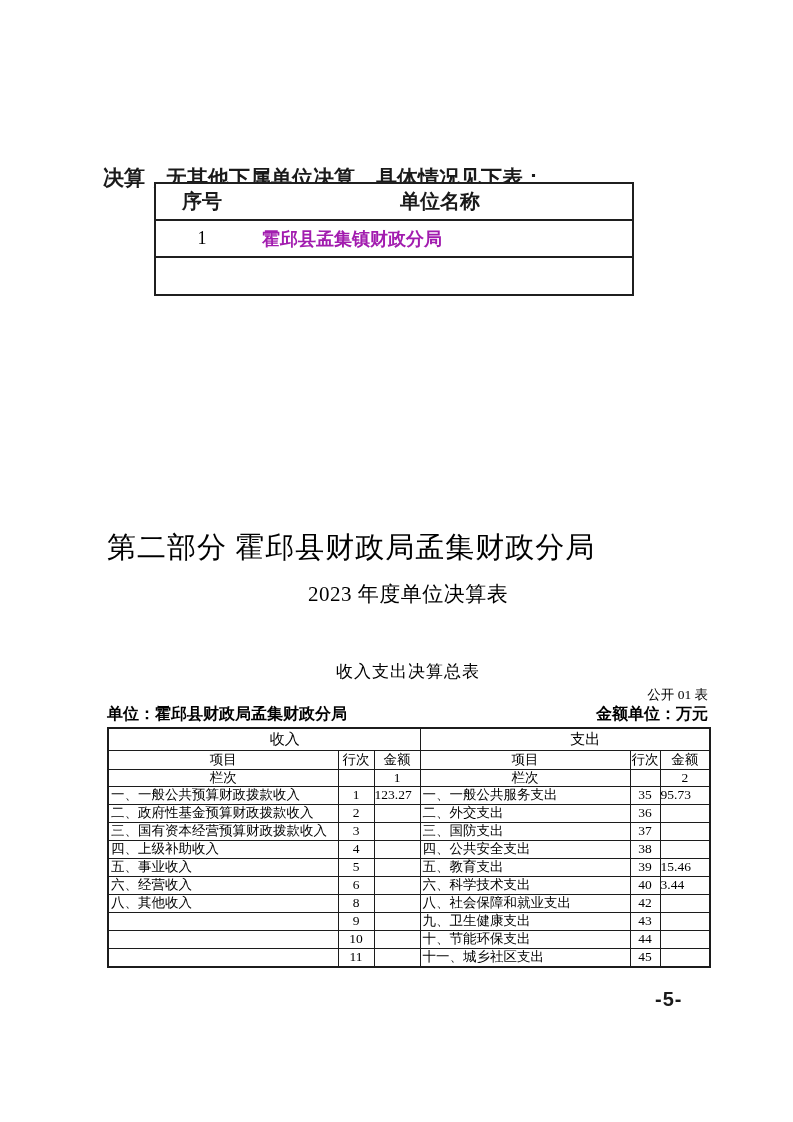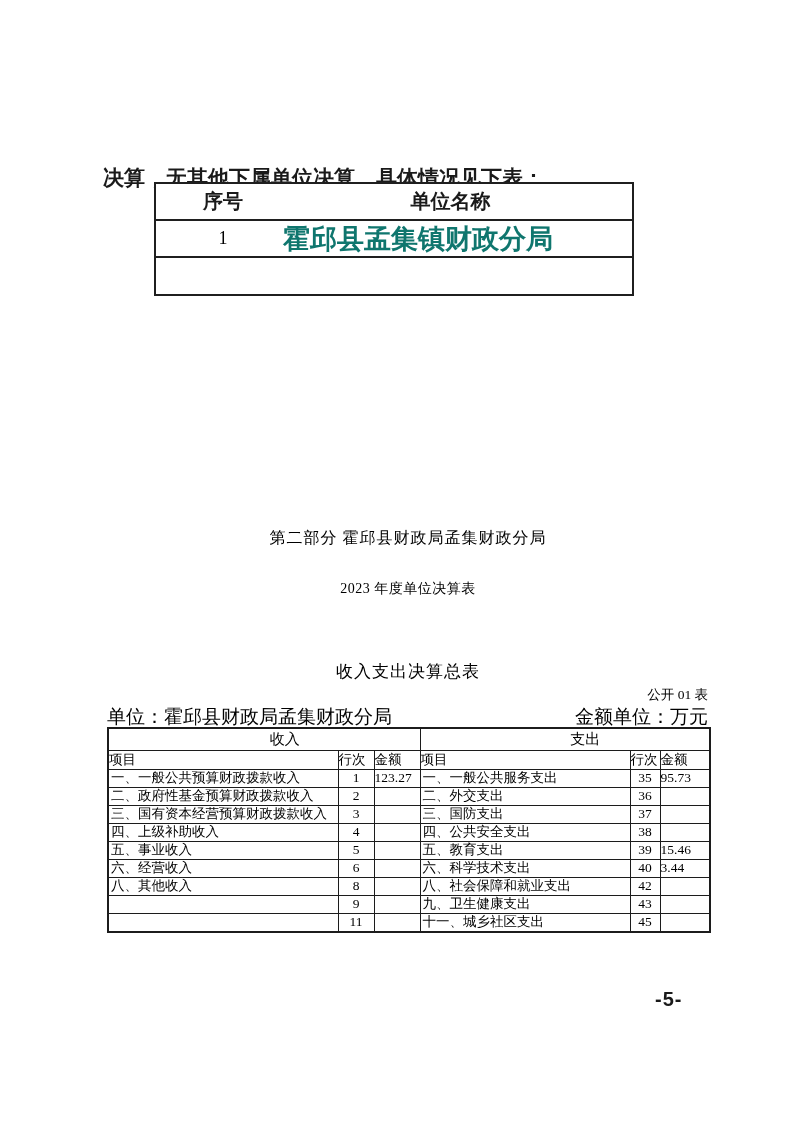--- a/index.html
+++ b/index.html
@@ -18,67 +18,67 @@
   }
 
   
   .sub-table {
     position:absolute; left:154px; top:182px; width:476px;
     border:2px solid #1f1f1f; background:#fff;
     font-family:"Liberation Sans", sans-serif;
   }
   .st-row { display:flex; align-items:center; height:35px; }
   .st-row + .st-row { border-top:2px solid #1f1f1f; }
-  .st-col1 { width:92px; text-align:center; flex:none;padding-left:21px; }
+  .st-col1 { width:92px; text-align:center; flex:none; }
   .st-col2 { flex:1; }
   .st-header .st-col1, .st-header .st-col2 {
     font-size:20px; font-weight:600; color:#1a1a1a;
   }
   .st-header .st-col2 { text-align:center; }
   .st-seq { font-family:"Liberation Serif", serif; font-size:18px; font-weight:400; }
-  .st-name { font-size:27px; font-weight:600; color:#0f766e; padding-left:14px; text-align:left; }
+  .st-name { font-size:18px; font-weight:600; color:#a21caf; padding-left:14px; text-align:left; }
   .st-empty { height:36px; }
 
   
   .part-title {
-    position:absolute; left:107px; top:528px; width:602px; text-align:center;
-    font-size:16px; font-weight:400; letter-spacing:1px; white-space:nowrap;
+    position:absolute; left:107px; top:528px; width:602px; text-align:left;
+    font-size:29px; font-weight:400; letter-spacing:1px; white-space:nowrap;
   }
   .year-title {
     position:absolute; left:107px; top:580px; width:602px; text-align:center;
-    font-size:14px; font-weight:400; letter-spacing:0.5px; white-space:nowrap;
+    font-size:21px; font-weight:400; letter-spacing:0.5px; white-space:nowrap;
   }
   .table-title {
     position:absolute; left:107px; top:660px; width:602px; text-align:center;
     font-size:17px; font-weight:400; letter-spacing:1px; white-space:nowrap;
   }
 
   
   .table-code {
     position:absolute; right:84px; top:686px; font-size:13.5px; white-space:nowrap;
   }
   .meta-line {
     position:absolute; left:107px; right:84px; top:704px;
     display:flex; justify-content:space-between;
-    font-size:19px; white-space:nowrap;
+    font-size:16px; white-space:nowrap;font-weight:bold;
   }
 
   
   .main-table {
     position:absolute; left:107px; top:727px; width:602px;
     border-collapse:collapse; table-layout:fixed;
     font-size:13.5px; line-height:1.05;
   }
   .main-table td {
     border:1px solid #1c1c1c; padding:0; height:17px;
     vertical-align:middle; overflow:hidden; white-space:nowrap;
   }
   .main-table { border:2px solid #1c1c1c; }
   .r-group td { height:21px; font-size:15px; text-align:center;padding-left:41px; }
-  .r-head td { height:18px; }
+  .r-head td { height:18px; text-align:center; }
   .r-lanci td { height:16px; text-align:center; }
   .cell-item { text-align:left; padding-left:2px !important; }
   .cell-line { text-align:center; }
   .cell-amt  { text-align:left; padding-right:1px !important; }
 
   
   .page-num {
     position:absolute; left:655px; top:988px;
     font-family:"Liberation Sans", sans-serif;
     font-size:20px; font-weight:600; letter-spacing:1px; color:#1a1a1a;
@@ -131,20 +131,28 @@
         <td colspan="3">支出</td>
       </tr>
       <tr class="r-head">
         <td>项目</td>
         <td>行次</td>
         <td>金额</td>
         <td>项目</td>
         <td>行次</td>
         <td>金额</td>
       </tr>
+      <tr class="r-lanci">
+        <td>栏次</td>
+        <td></td>
+        <td>1</td>
+        <td>栏次</td>
+        <td></td>
+        <td>2</td>
+      </tr>
 
       <tr>
         <td class="cell-item">一、一般公共预算财政拨款收入</td>
         <td class="cell-line">1</td>
         <td class="cell-amt">123.27</td>
         <td class="cell-item">一、一般公共服务支出</td>
         <td class="cell-line">35</td>
         <td class="cell-amt">95.73</td>
       </tr>
       <tr>
@@ -198,20 +206,28 @@
       <tr>
         <td class="cell-item"></td>
         <td class="cell-line">9</td>
         <td class="cell-amt"></td>
         <td class="cell-item">九、卫生健康支出</td>
         <td class="cell-line">43</td>
         <td class="cell-amt"></td>
       </tr>
       <tr>
         <td class="cell-item"></td>
+        <td class="cell-line">10</td>
+        <td class="cell-amt"></td>
+        <td class="cell-item">十、节能环保支出</td>
+        <td class="cell-line">44</td>
+        <td class="cell-amt"></td>
+      </tr>
+      <tr>
+        <td class="cell-item"></td>
         <td class="cell-line">11</td>
         <td class="cell-amt"></td>
         <td class="cell-item">十一、城乡社区支出</td>
         <td class="cell-line">45</td>
         <td class="cell-amt"></td>
       </tr>
     </tbody>
   </table>
 
   <div class="page-num">-5-</div>

